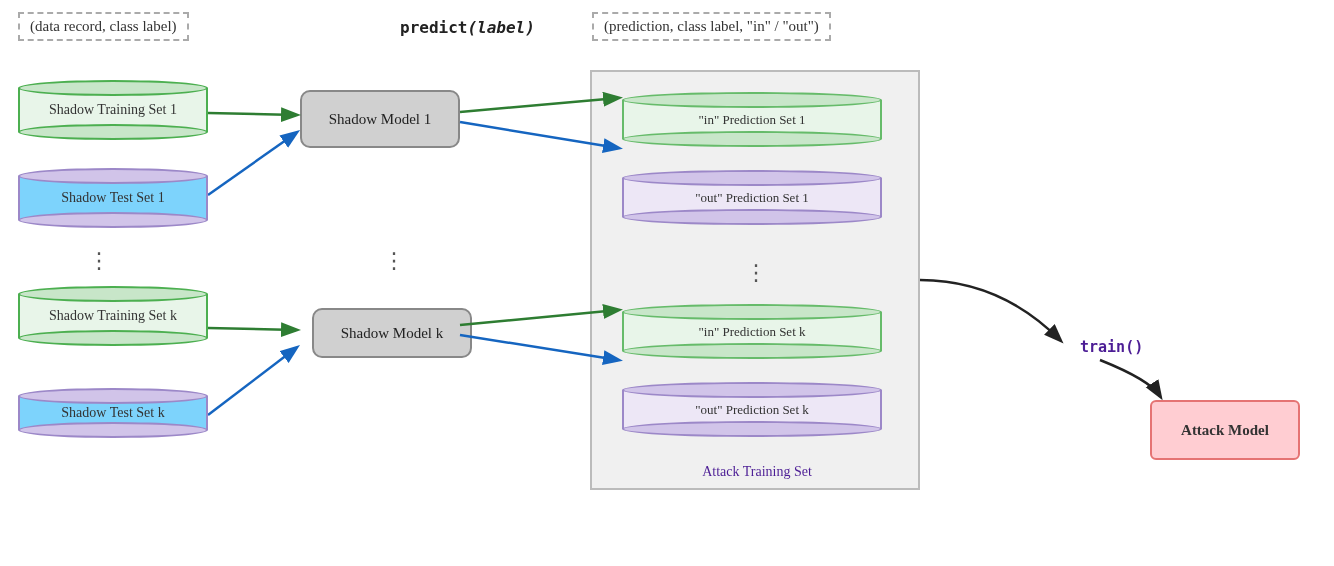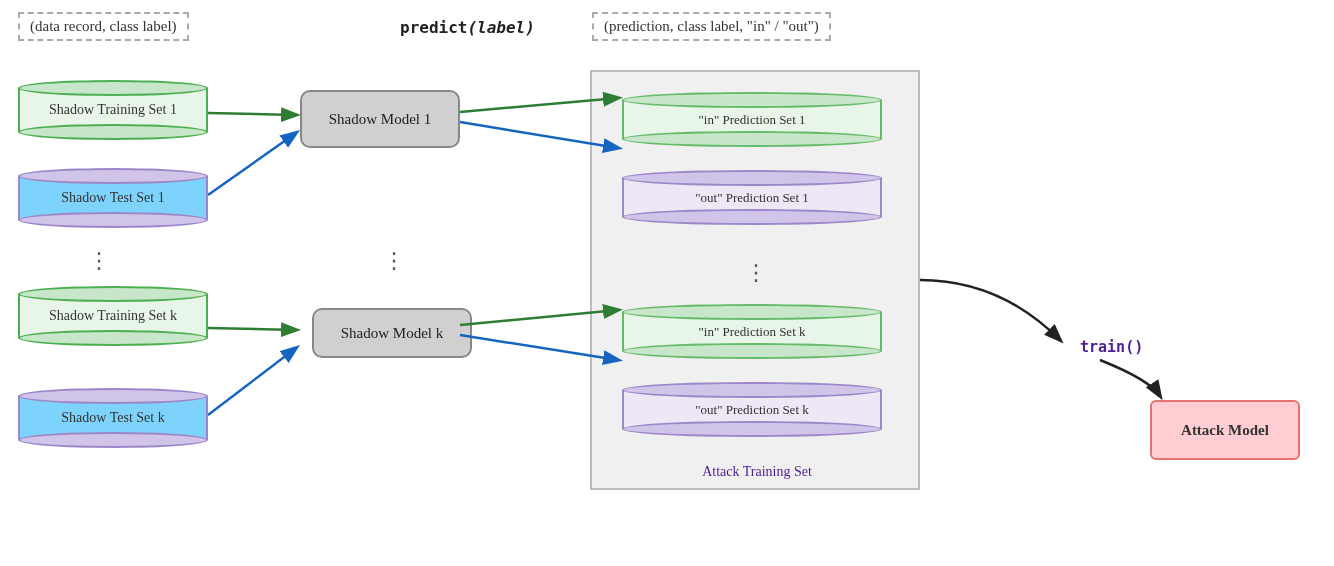--- a/index.html
+++ b/index.html
@@ -232,21 +232,21 @@
   </div>
 
   <div class="db db-green" style="left:18px; top:286px; width:190px; height:60px;">
     <div class="db-ellipse-top"></div>
     <div class="db-body">
       <span>Shadow Training Set k</span>
     </div>
     <div class="db-ellipse-bottom"></div>
   </div>
 
-  <div class="db db-purple" style="left:18px; top:388px; width:190px; height:60px;">
+  <div class="db db-purple" style="left:18px; top:388px; width:190px; height:50px;">
     <div class="db-ellipse-top"></div>
     <div class="db-body">
       <span>Shadow Test Set k</span>
     </div>
     <div class="db-ellipse-bottom"></div>
   </div>
 
   <div class="model-box" style="left:300px; top:90px; width:160px; height:58px;">
     <span>Shadow Model 1</span>
   </div>

